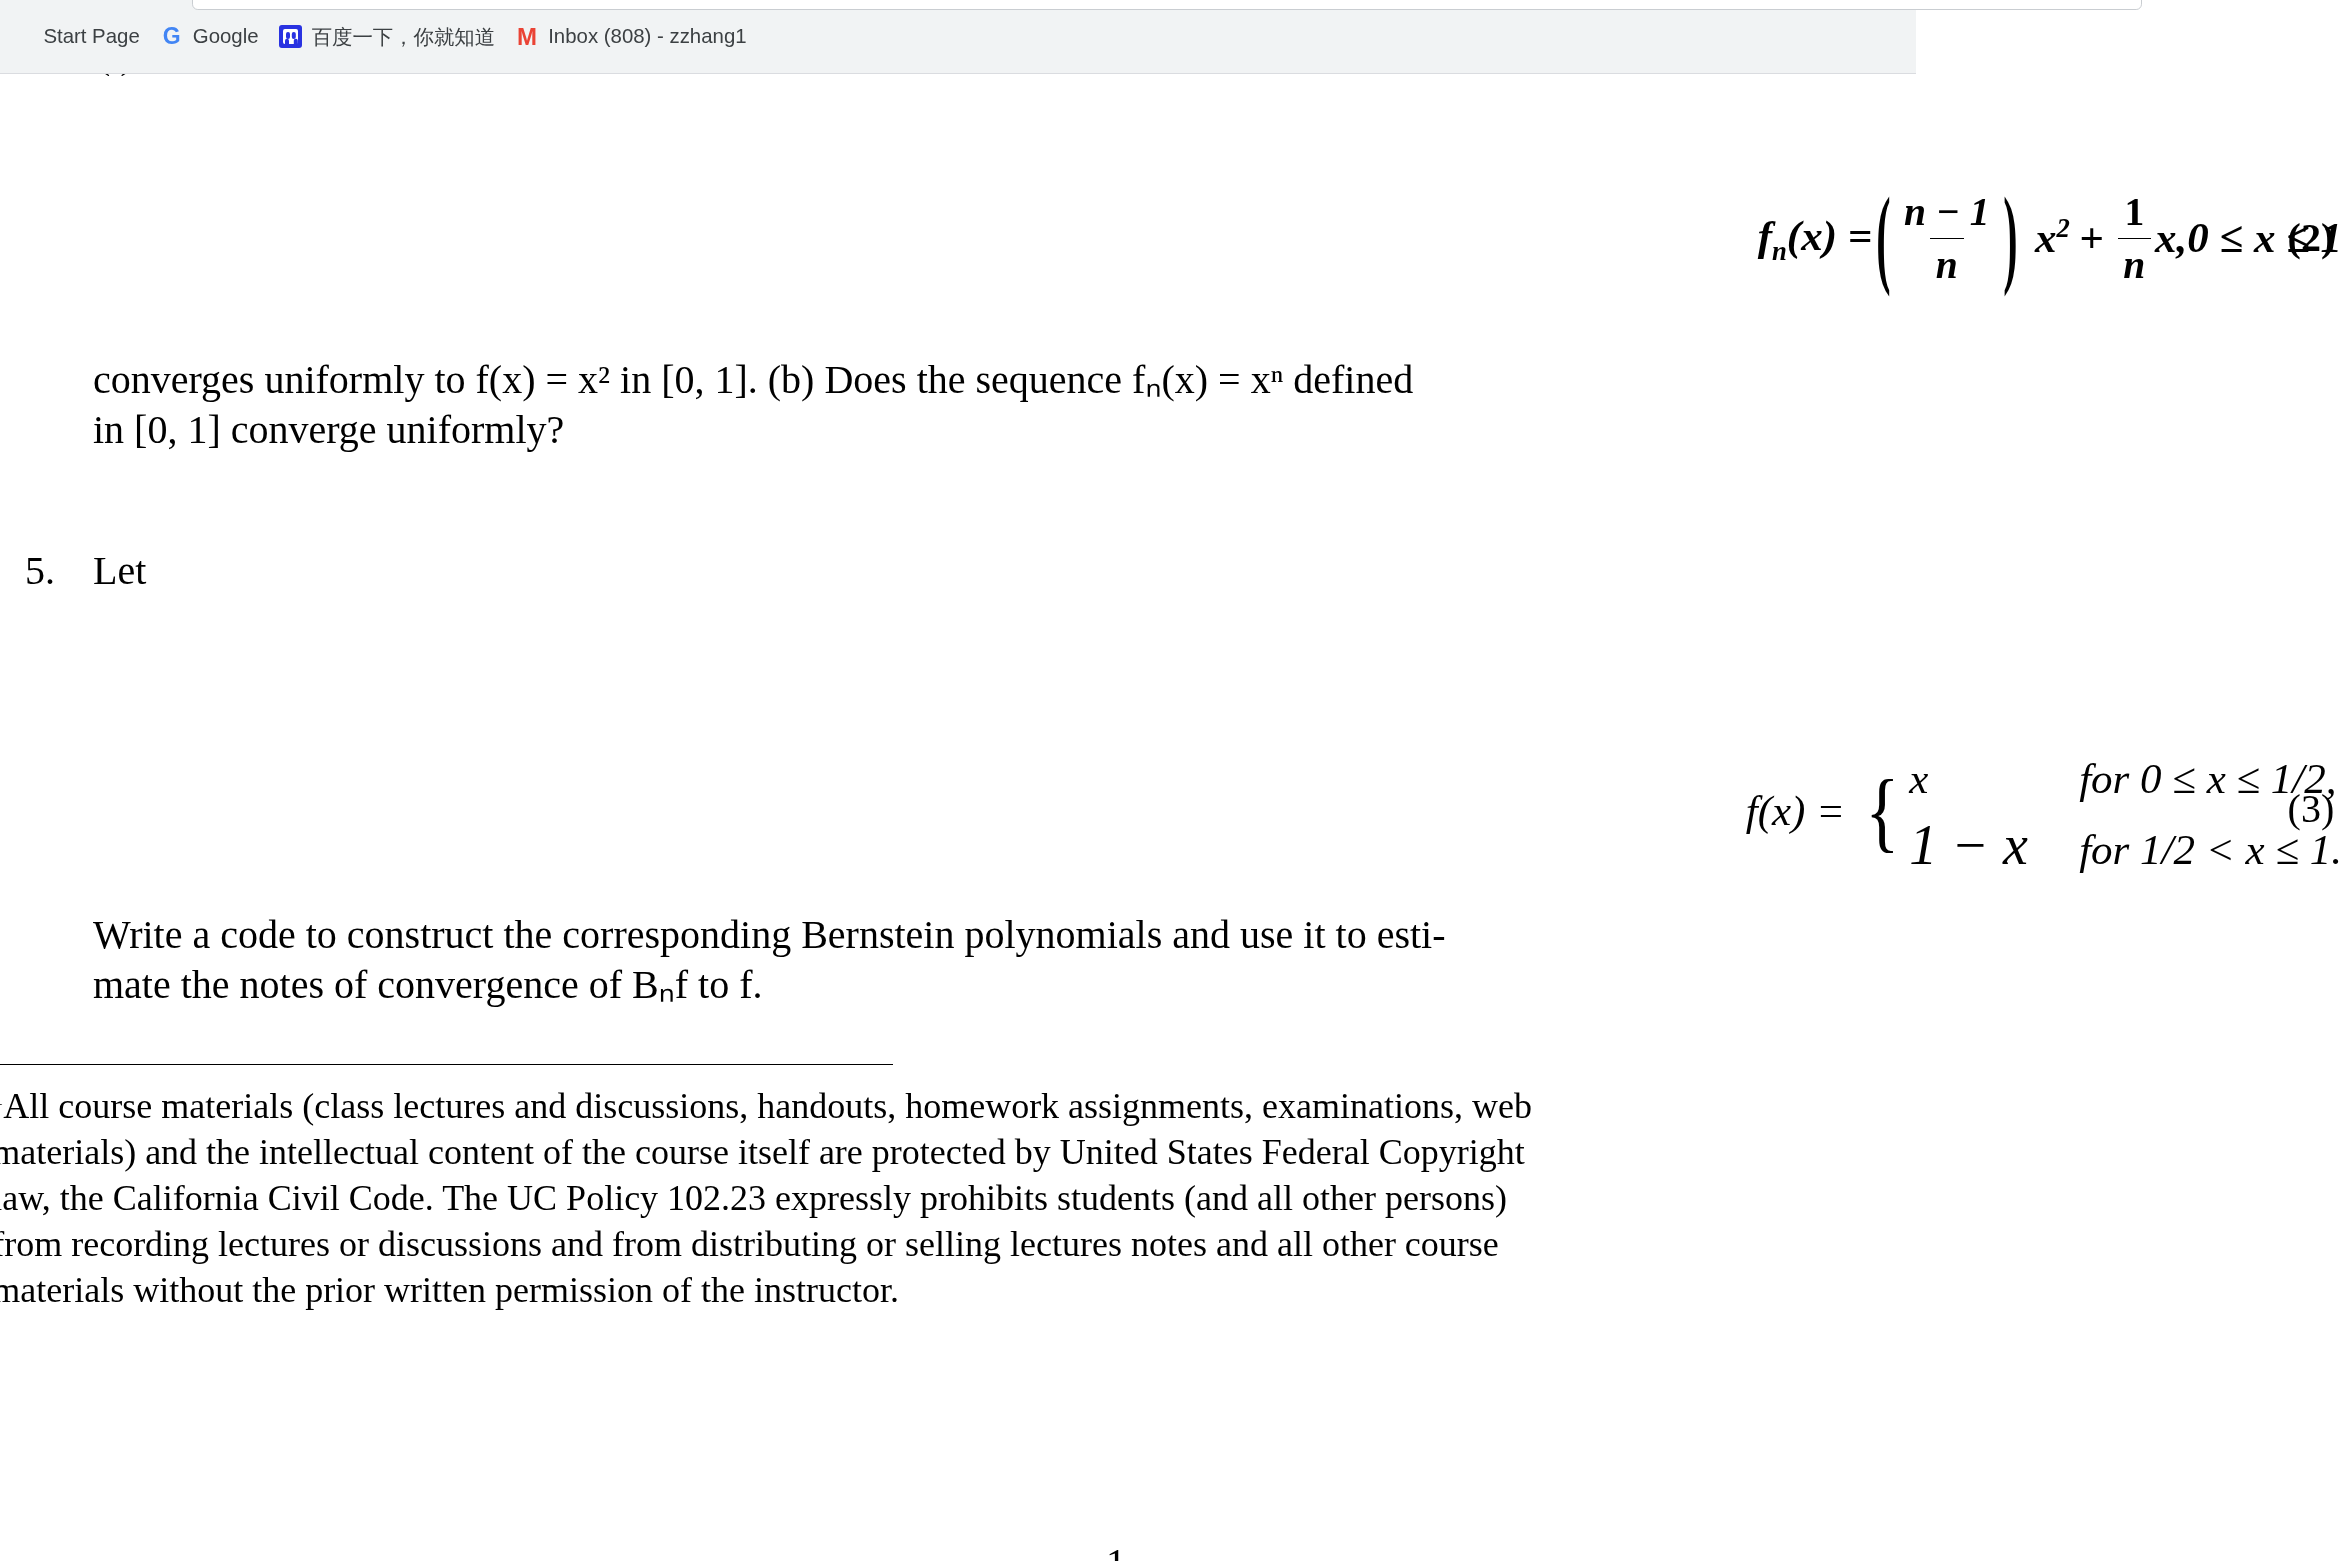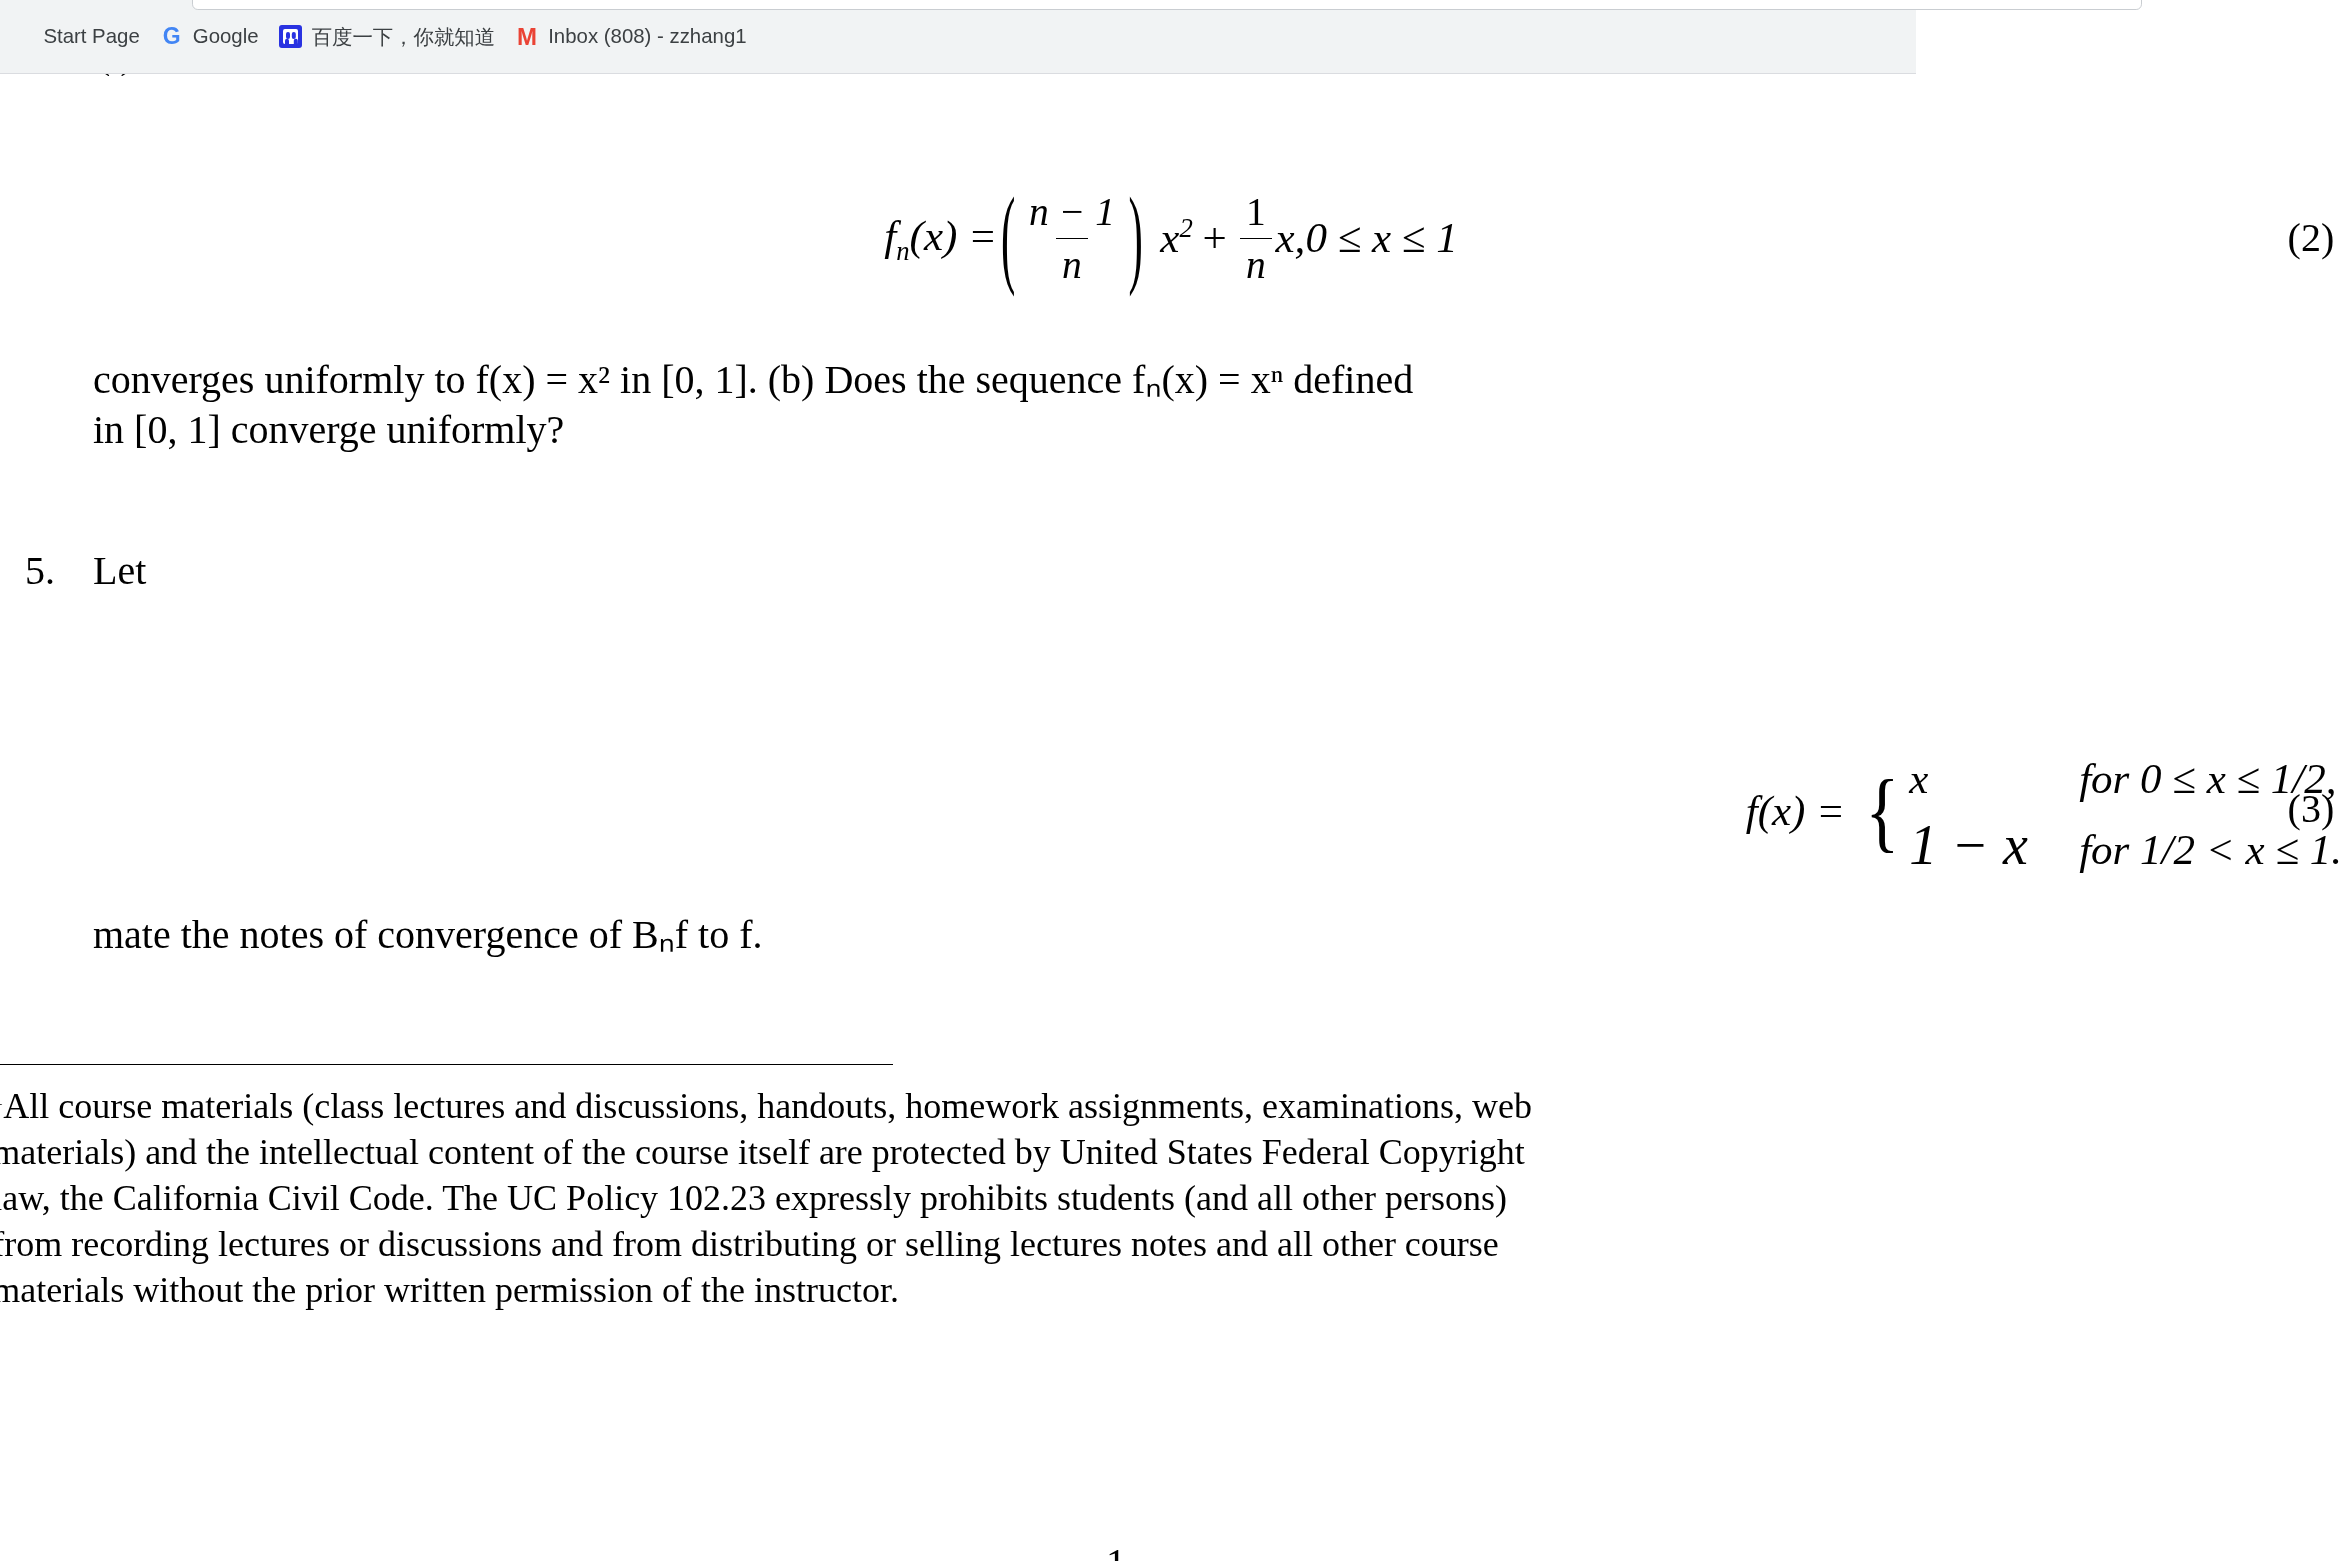--- a/index.html
+++ b/index.html
@@ -139,21 +139,22 @@
     display: flex;
     justify-content: space-between;
     align-items: flex-end;
   }
 
   
   .eq-row {
     position: relative;
     display: flex;
     align-items: center;
-    justify-content: center;
+    justify-content: flex-end;
+    font-weight: bold;
   }
   .eq-tag {
     position: absolute;
     right: 7.8px;
     font-size: 40px;
   }
 
   .math {
     font-family: "Liberation Serif", serif;
     font-style: italic;
@@ -363,20 +364,21 @@
               <span class="cleft math" style="font-size:56px;">1 − x</span>
               <span class="math" style="font-size:43px;font-family:Liberation Serif, serif;">for 1/2 &lt; x ≤ 1.</span>
             </span>
           </span>
         </span>
       </div>
       <span class="eq-tag" style="top:66px;">(3)</span>
     </div>
 
     <div class="para" style="top:836px; left:93px; width:2232px;">
+      <span class="l">Write a code to construct the corresponding Bernstein polynomials and use it to esti-</span>
       <span class="l">mate the notes of convergence of Bₙf to f.</span>
     </div>
 
     <div class="footnote-rule" style="top:990px; left:0; width:893px;"></div>
 
     <div class="footnote" style="top:1009px; left:-7.8px; width:2348px;">
       <span class="l"><sup>1</sup><span>All course materials (class lectures and discussions, handouts, homework assignments, examinations, web</span></span>
       <span class="l">materials) and the intellectual content of the course itself are protected by United States Federal Copyright</span>
       <span class="l">law, the California Civil Code.  The UC Policy 102.23 expressly prohibits students (and all other persons)</span>
       <span class="l">from recording lectures or discussions and from distributing or selling lectures notes and all other course</span>

